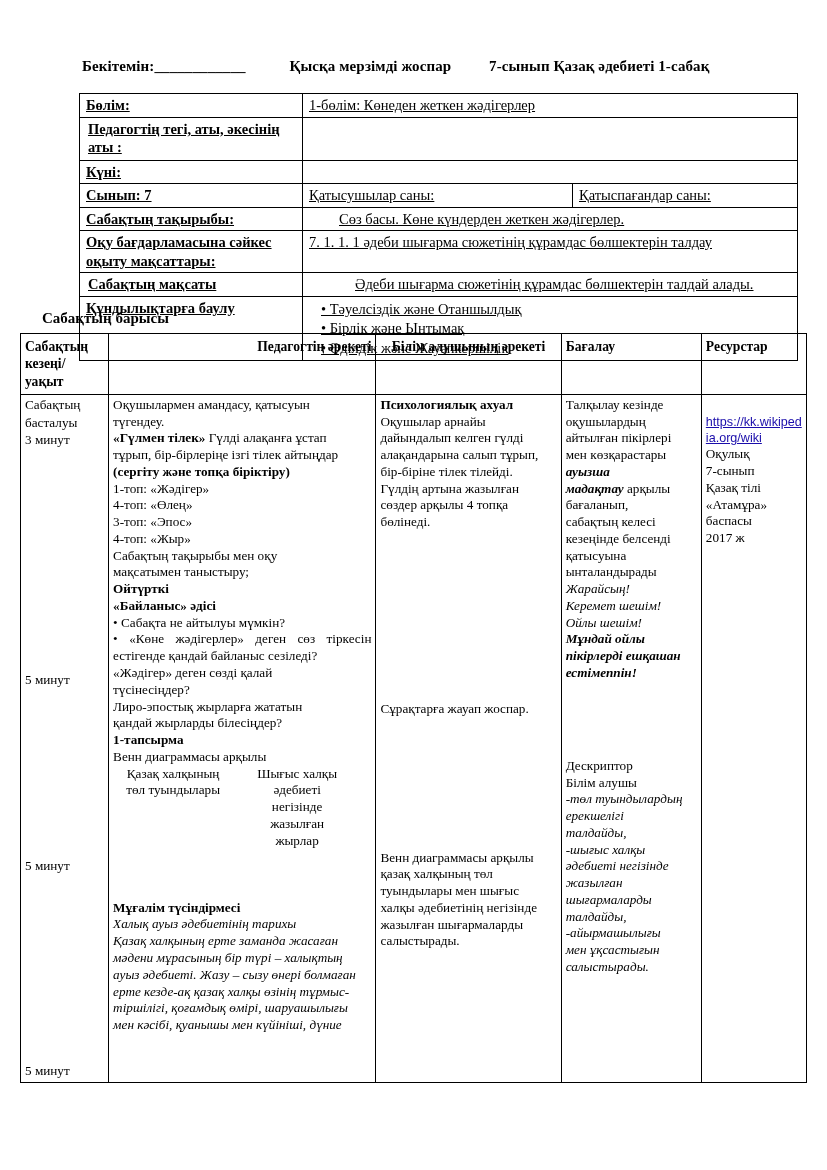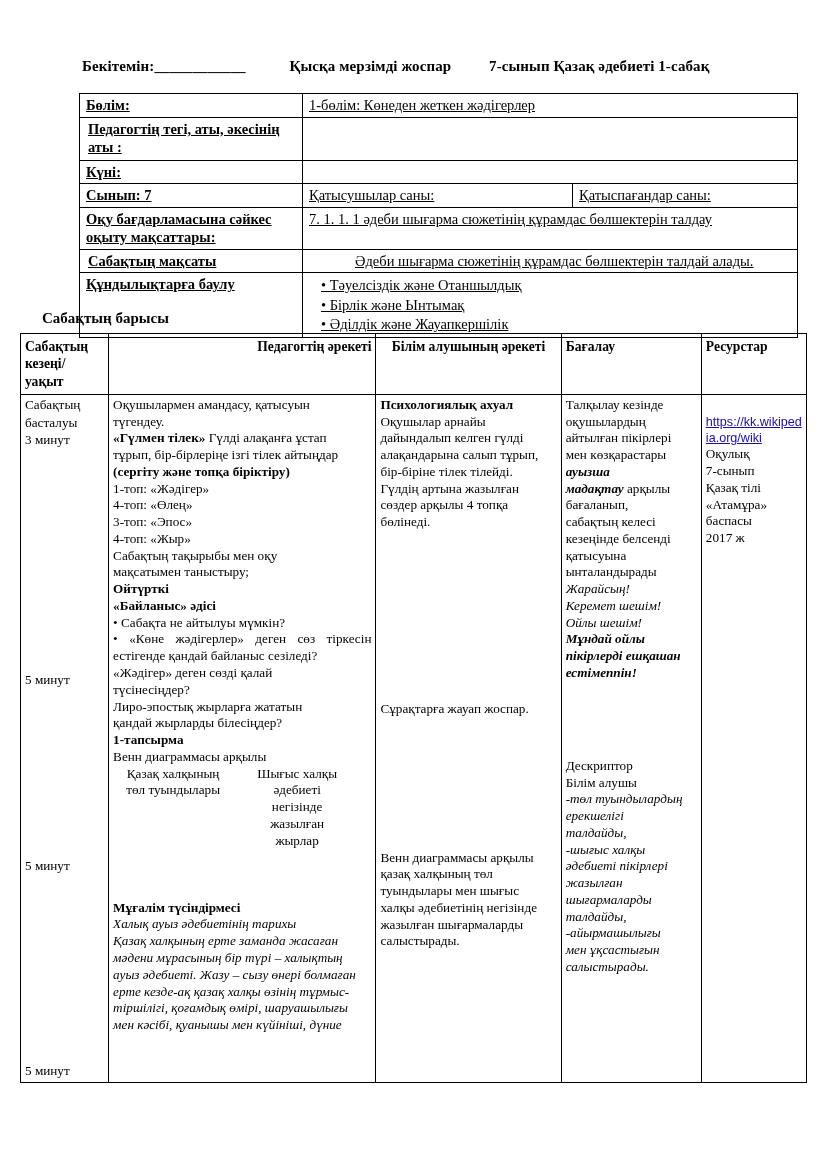--- a/index.html
+++ b/index.html
@@ -189,20 +189,24 @@
         <td class="val" colspan="2"></td>
       </tr>
       <tr>
         <td class="lbl">Күні:</td>
         <td class="val" colspan="2"></td>
       </tr>
       <tr>
         <td class="lbl">Сынып:   7</td>
         <td class="val">Қатысушылар саны:</td>
         <td class="val">Қатыспағандар саны:</td>
+      </tr>
+      <tr>
+        <td class="lbl">Сабақтың тақырыбы:</td>
+        <td class="val cell-center-ish" colspan="2">Сөз басы. Көне күндерден жеткен жәдігерлер.</td>
       </tr>
       <tr>
         <td class="lbl" style="height:34px">Оқу бағдарламасына сәйкес оқыту мақсаттары:</td>
         <td class="val indent-md" colspan="2">7. 1. 1. 1 әдеби шығарма сюжетінің құрамдас бөлшектерін талдау</td>
       </tr>
       <tr>
         <td class="lbl indent-1">Сабақтың  мақсаты</td>
         <td class="val cell-center-2" colspan="2">Әдеби шығарма сюжетінің құрамдас бөлшектерін талдай алады.</td>
       </tr>
       <tr>
@@ -336,21 +340,21 @@
           <span class="line bi">Мұндай ойлы</span>
           <span class="line bi">пікірлерді ешқашан</span>
           <span class="line bi">естімеппін!</span>
           <span class="spacer-lg" style="height:76px"></span>
           <span class="line">Дескриптор</span>
           <span class="line">Білім алушы</span>
           <span class="line i">-төл туындылардың</span>
           <span class="line i">ерекшелігі</span>
           <span class="line i">талдайды,</span>
           <span class="line i">-шығыс халқы</span>
-          <span class="line i">әдебиеті пікірлері</span>
+          <span class="line i">әдебиеті негізінде</span>
           <span class="line i">жазылған</span>
           <span class="line i">шығармаларды</span>
           <span class="line i">талдайды,</span>
           <span class="line i">-айырмашылығы</span>
           <span class="line i">мен ұқсастығын</span>
           <span class="line i">салыстырады.</span>
         </td>
 
         <td class="res-cell">
           <span class="blank"></span>

